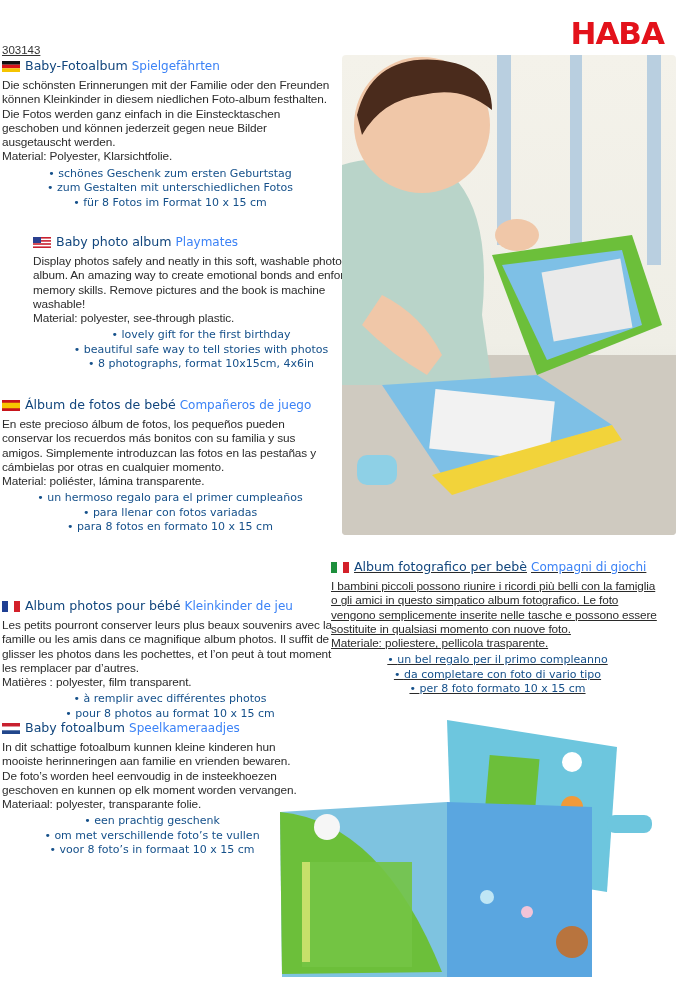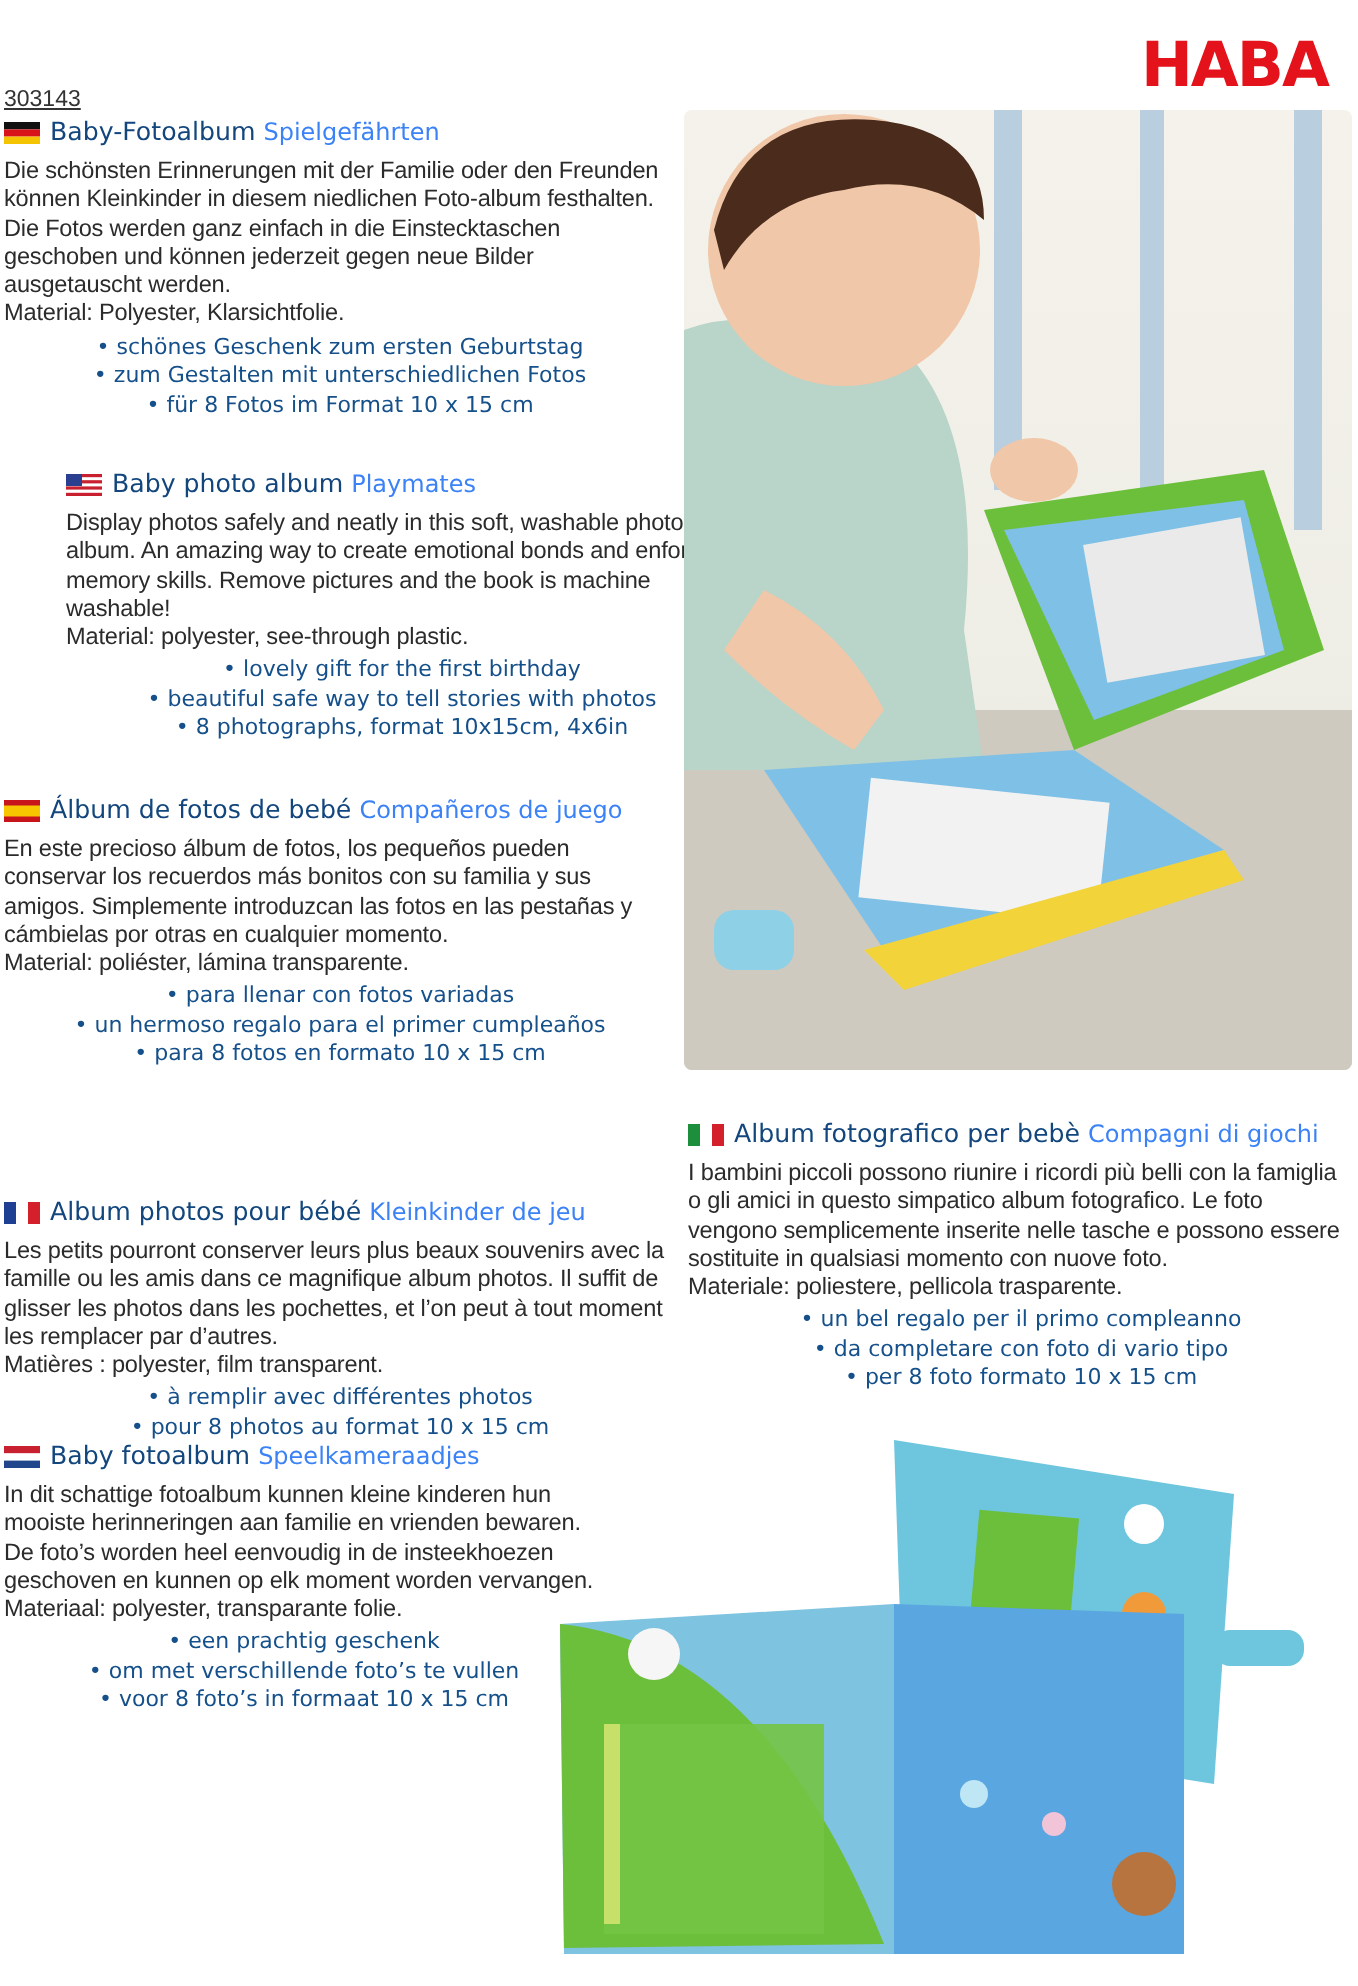--- a/index.html
+++ b/index.html
@@ -74,22 +74,22 @@
   <div class="h">
     <svg class="flag" viewBox="0 0 18 11">
         <rect width="18" height="11" fill="#c8151b"></rect>
         <rect y="2.75" width="18" height="5.5" fill="#f7c600"></rect>
       </svg>
     <span class="t"><b>Álbum de fotos de bebé</b></span>
     <span class="s">Compañeros de juego</span>
   </div>
   <div class="p"><span>En este precioso álbum de fotos, los pequeños pueden conservar los recuerdos más bonitos con su familia y sus amigos. Simplemente introduzcan las fotos en las pestañas y cámbielas por otras en cualquier momento.</span><br><span>Material: poliéster, lámina transparente.</span></div>
   <ul class="b">
+    <li>un hermoso regalo para el primer cumpleaños</li>
     <li>para llenar con fotos variadas</li>
-    <li>un hermoso regalo para el primer cumpleaños</li>
     <li>para 8 fotos en formato 10 x 15 cm</li>
   </ul>
 </div>
 
 <div class="section" style="left:2px;top:559px;width:336px;margin-top:39px;">
   <div class="h">
     <svg class="flag" viewBox="0 0 18 11">
         <rect width="6" height="11" fill="#1f3f93"></rect>
         <rect x="6" width="6" height="11" fill="#fff"></rect>
         <rect x="12" width="6" height="11" fill="#d3202a"></rect>
@@ -97,21 +97,21 @@
     <span class="t"><b>Album photos pour bébé</b></span>
     <span class="s">Kleinkinder de jeu</span>
   </div>
   <div class="p"><span>Les petits pourront conserver leurs plus beaux souvenirs avec la famille ou les amis dans ce magnifique album photos. Il suffit de glisser les photos dans les pochettes, et l’on peut à tout moment les remplacer par d’autres.</span><br><span>Matières : polyester, film transparent.</span></div>
   <ul class="b">
     <li>à remplir avec différentes photos</li>
     <li>pour 8 photos au format 10 x 15 cm</li>
   </ul>
 </div>
 
-<div class="section" style="left:344px;top:559px;width:333px;">
+<div class="section" style="left:331px;top:559px;width:333px;text-decoration:underline;">
   <div class="h">
     <svg class="flag" viewBox="0 0 18 11">
         <rect width="6" height="11" fill="#1d8f3c"></rect>
         <rect x="6" width="6" height="11" fill="#fff"></rect>
         <rect x="12" width="6" height="11" fill="#d3202a"></rect>
       </svg>
     <span class="t"><b>Album fotografico per bebè</b></span>
     <span class="s">Compagni di giochi</span>
   </div>
   <div class="p"><span>I bambini piccoli possono riunire i ricordi più belli con la famiglia o gli amici in questo simpatico album fotografico. Le foto vengono semplicemente inserite nelle tasche e possono essere sostituite in qualsiasi momento con nuove foto.</span><br><span>Materiale: poliestere, pellicola trasparente.</span></div>

